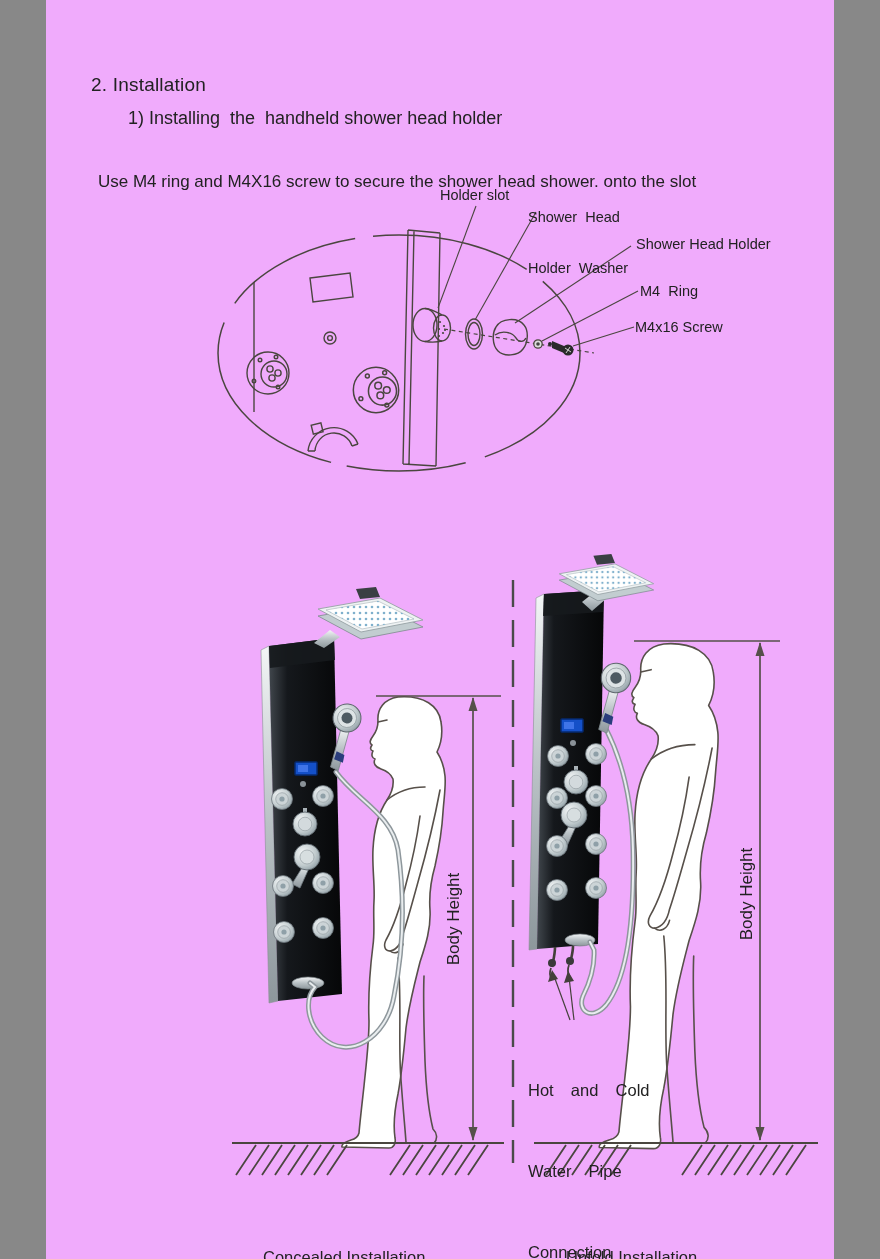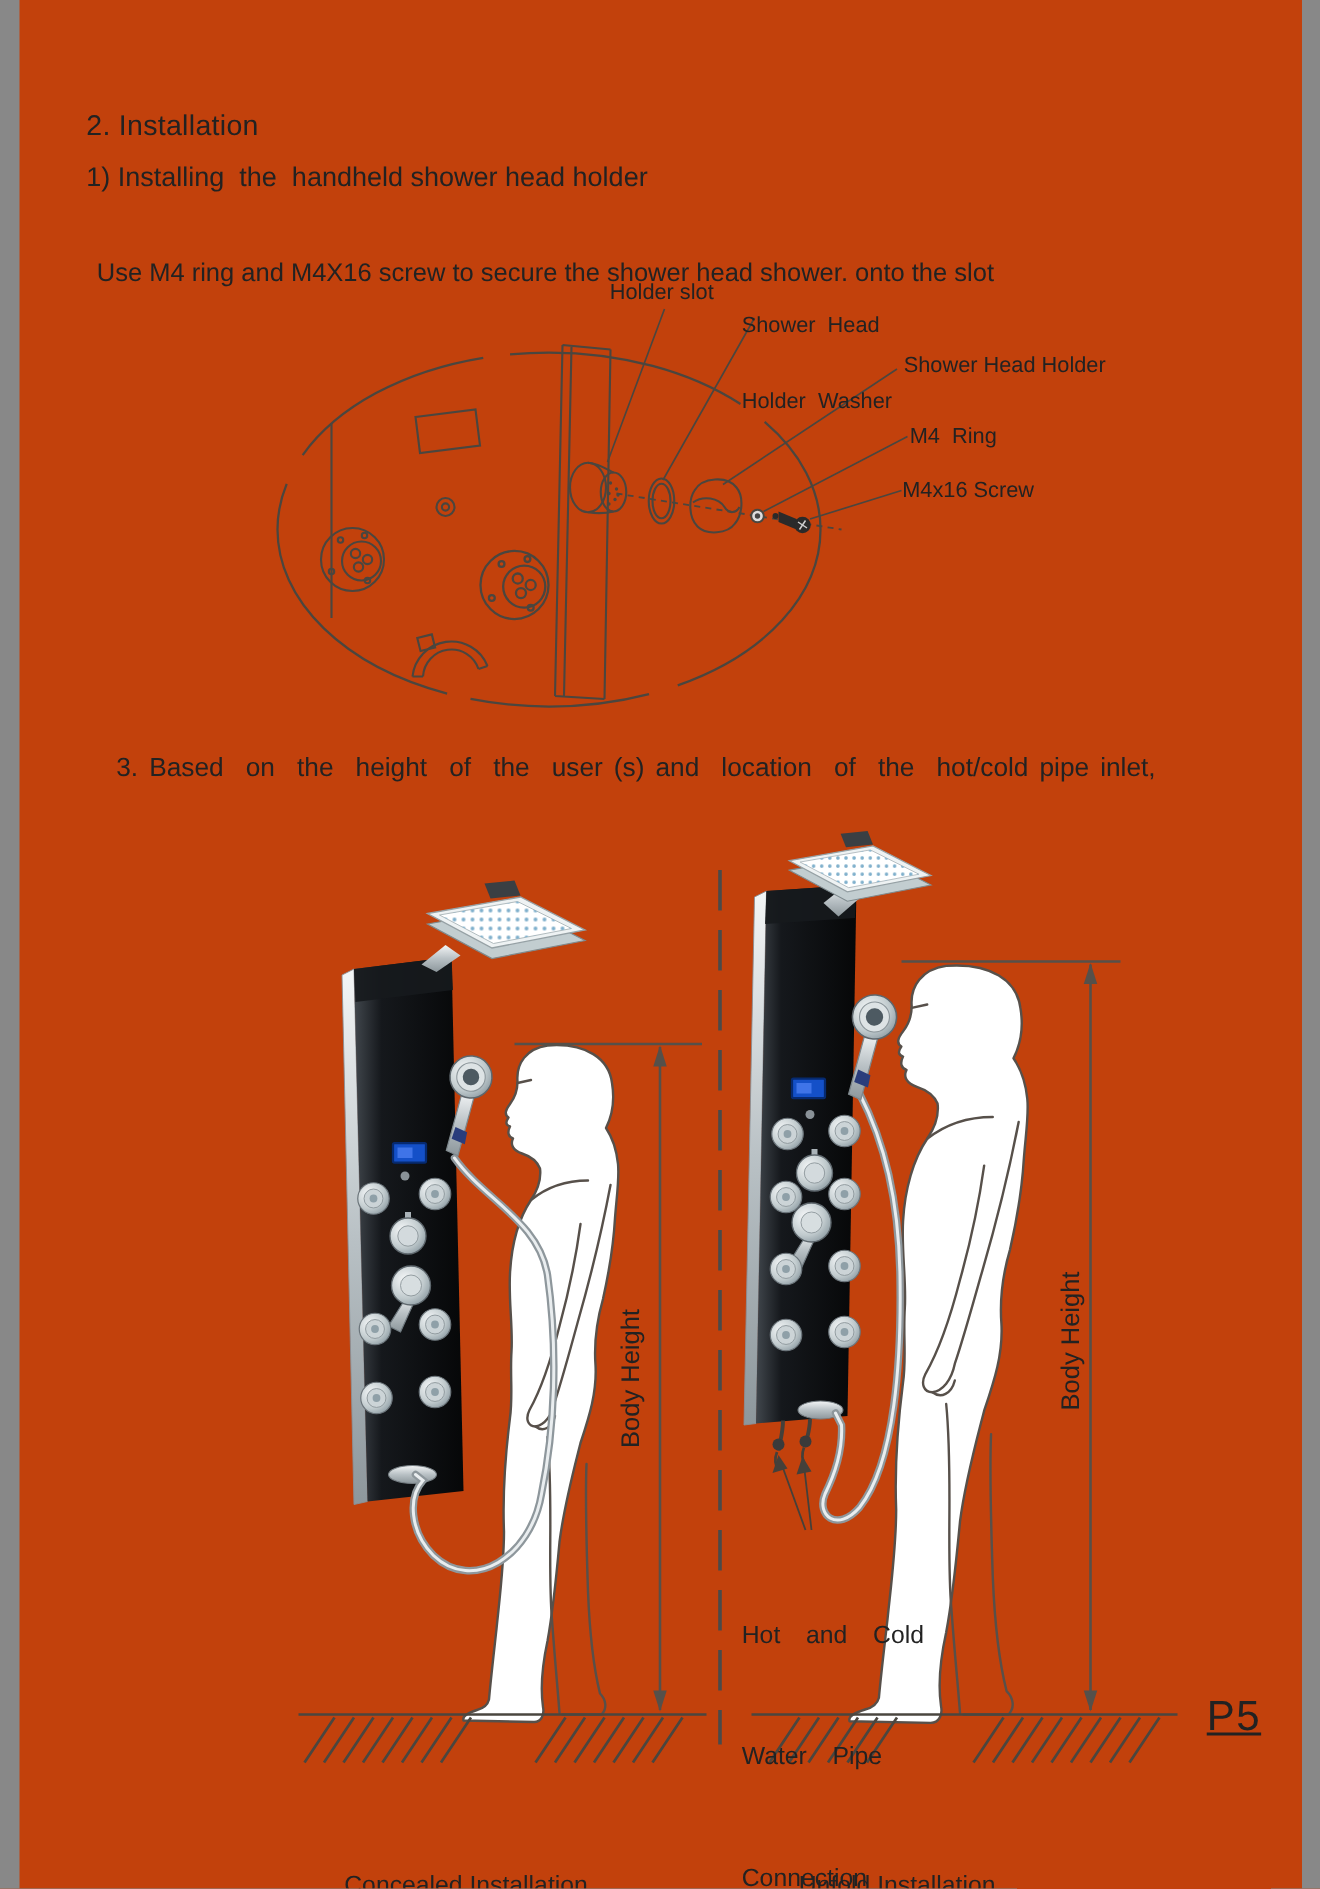--- a/index.html
+++ b/index.html
@@ -1,24 +1,24 @@
 <!DOCTYPE html>
 <html><head>
 <meta charset="utf-8">
 <style>
   html,body{margin:0;padding:0;background:#888;}
   #page{
-    position:relative;width:855px;height:1259px;background:#c2410c;
+    position:relative;width:788px;height:1259px;background:#f0abfc;
     font-family:"Liberation Sans","DejaVu Sans",sans-serif;color:#1e1e1e;
     overflow:hidden;margin:0 auto;
   }
   #lineart{position:absolute;left:0;top:0;z-index:1;}
   .txt{position:absolute;z-index:2;white-space:pre;color:#222;}
   .h1{font-size:19px;letter-spacing:.2px;}
-  .h2{font-size:18px;}
+  .h2{font-size:18px;margin-left:37px;}
   .body{font-size:17px;}
   .dlabel{font-size:14.5px;line-height:17px;}
   .s3{font-size:17.5px;word-spacing:2.5px;}
   .pipe{font-size:16.5px;line-height:27px;word-spacing:4px;}
   .cap{font-size:16.5px;line-height:26px;}
   .bh{font-size:17px;width:170px;text-align:center;transform:rotate(-90deg);}
   .pnum{font-size:28px;letter-spacing:1px;}
 </style>
 </head>
 <body>
@@ -313,21 +313,20 @@
 
   <div class="txt dlabel" style="left:394px;top:187px;">Holder slot</div>
   <div class="txt dlabel" style="left:482px;top:175px;">
     <div>Shower  Head</div>
     <div>Holder  Washer</div>
   </div>
   <div class="txt dlabel" style="left:590px;top:236px;">Shower Head Holder</div>
   <div class="txt dlabel" style="left:594px;top:283px;">M4  Ring</div>
   <div class="txt dlabel" style="left:589px;top:319px;">M4x16 Screw</div>
 
-  <div class="txt s3" style="left:65px;top:501px;">3. Based  on  the  height  of  the  user (s) and  location  of  the  hot/cold pipe inlet,</div>
 
   <div class="txt bh" style="left:323px;top:909px;">Body Height</div>
   <div class="txt bh" style="left:616px;top:884px;">Body Height</div>
 
   <div class="txt pipe" style="left:482px;top:1023px;">
     <div>Hot  and  Cold</div>
     <div>Water  Pipe</div>
     <div>Connection</div>
   </div>
 

